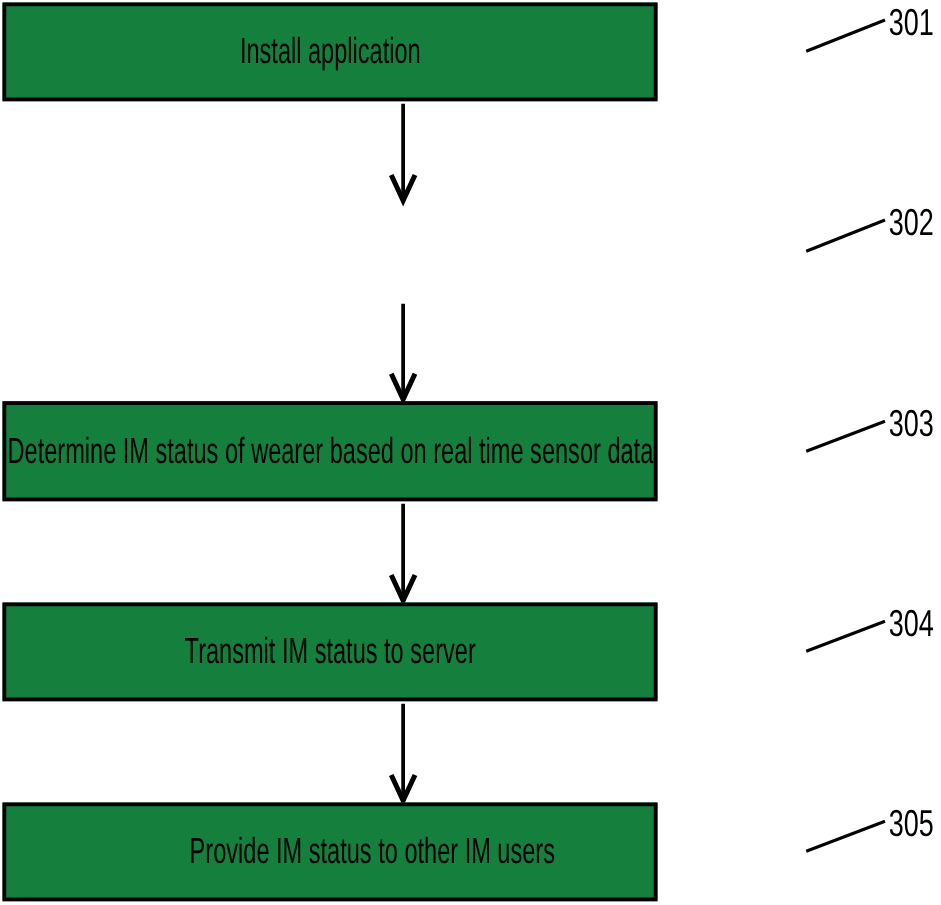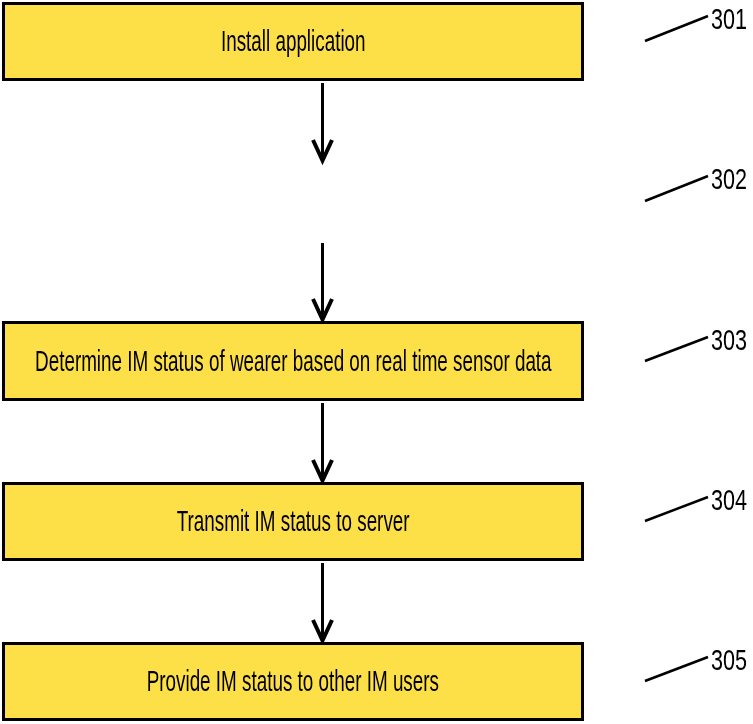--- a/index.html
+++ b/index.html
@@ -18,33 +18,33 @@
   }
   .connector-layer {
     position: absolute;
     top: 0;
     left: 0;
     pointer-events: none;
   }
   .flow-box {
     position: absolute;
     left: 2px;
-    width: 582px;
+    width: 524px;
     box-sizing: border-box;
     border: 3px solid #000000;
-    background: #fde047;
+    background: #15803d;
     display: flex;
     align-items: center;
     justify-content: center;
   }
   .box-1 { top: 2px;   height: 79px; }
   .box-2 { top: 162px; height: 79px; }
   .box-3 { top: 321px; height: 80px; }
   .box-4 { top: 482px; height: 79px; }
-  .box-5 { top: 642px; height: 79px; }
+  .box-5 { top: 642px; height: 79px; justify-content: flex-end; }
   .step-label {
     font-size: 29px;
     line-height: 1;
     white-space: nowrap;
     transform: scaleX(0.65);
     transform-origin: 50% 50%;
     color: #000000;
   }
   .ref-num {
     position: absolute;

